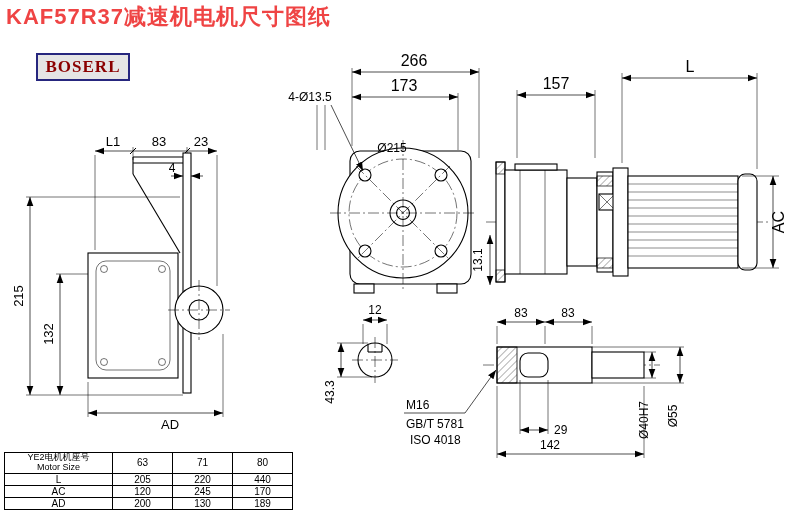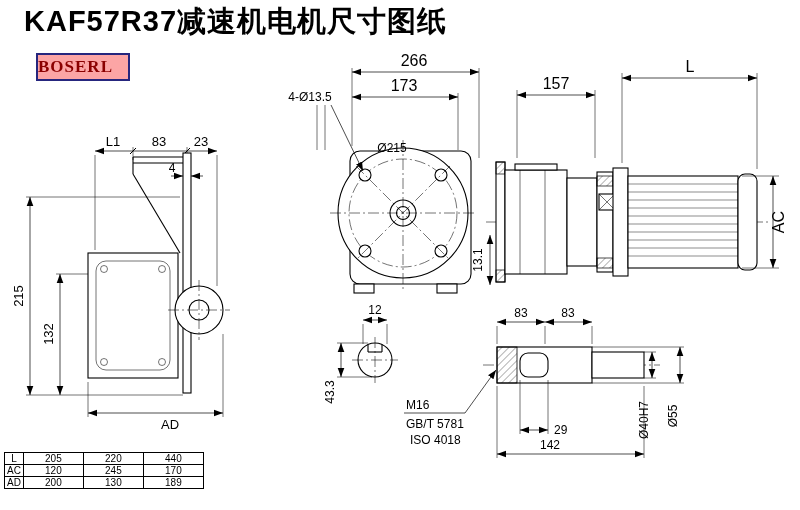--- a/index.html
+++ b/index.html
@@ -5,30 +5,30 @@
   * { box-sizing: border-box; }
   html, body { margin: 0; padding: 0; }
   body {
     width: 800px; height: 510px;
     position: relative;
     background: #fff;
     font-family: "Liberation Sans", sans-serif;
     overflow: hidden;
   }
   .title {
-    position: absolute; left: 24px; top: 2px;
-    font-size: 29px; font-weight: bold;
-    color: #000000; letter-spacing: 1px;
+    position: absolute; left: 6px; top: 2px;
+    font-size: 22px; font-weight: bold;
+    color: #ef4444; letter-spacing: 1px;
   }
   .logo {
     position: absolute; left: 36px; top: 53px;
     width: 94px; height: 28px;
     border: 2px solid #26267e;
-    display: flex; align-items: center; justify-content: flex-start;
-    background: #fca5a5;
+    display: flex; align-items: center; justify-content: center;
+    background: #e5e5e5;
   }
   .logo span {
     font-family: "Liberation Serif", serif;
     font-size: 17px; font-weight: bold;
     color: #8b0000; letter-spacing: 1px;
   }
   svg.drawing { position: absolute; left: 0; top: 0; }
 
   .ol  { fill: none; stroke: #000; stroke-width: 1.1; }
   .olw { fill: #fff; stroke: #000; stroke-width: 1.1; }
@@ -258,20 +258,29 @@
 
     <line x1="652" y1="352" x2="652" y2="378" class="dim arr2"></line>
     <text x="648" y="420" text-anchor="middle" transform="rotate(-90 648 420)" class="d">Ø40H7</text>
     <line x1="680" y1="347" x2="680" y2="383" class="dim arr2"></line>
     <text x="677" y="416" text-anchor="middle" transform="rotate(-90 677 416)" class="d">Ø55</text>
   </g>
 </svg>
 
 <table class="size-table">
   <tbody>
+      <tr>
+    <th class="main">
+      <div>YE2电机机座号</div>
+      <div>Motor Size</div>
+    </th>
+    <th class="num">63</th>
+    <th class="num">71</th>
+    <th class="num">80</th>
+  </tr>
   <tr>
     <td>L</td>
     <td class="num">205</td>
     <td class="num">220</td>
     <td class="num">440</td>
   </tr>
   <tr>
     <td>AC</td>
     <td class="num">120</td>
     <td class="num">245</td>

